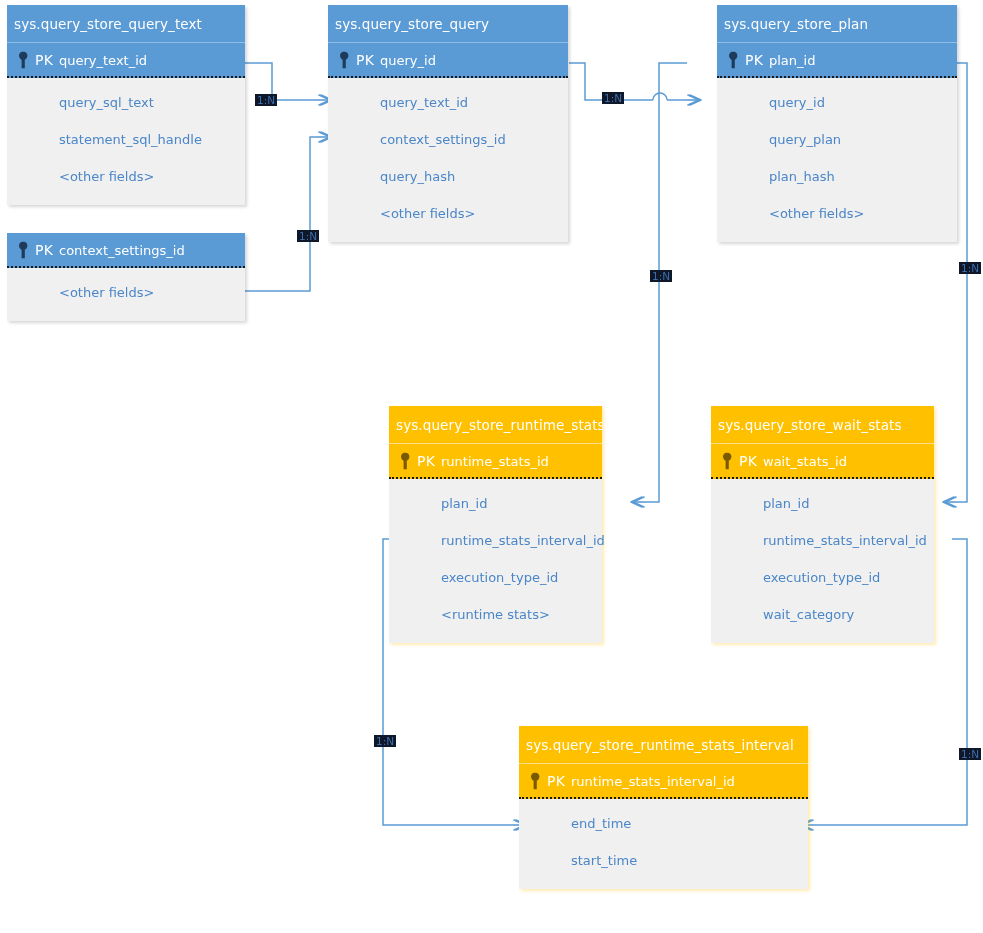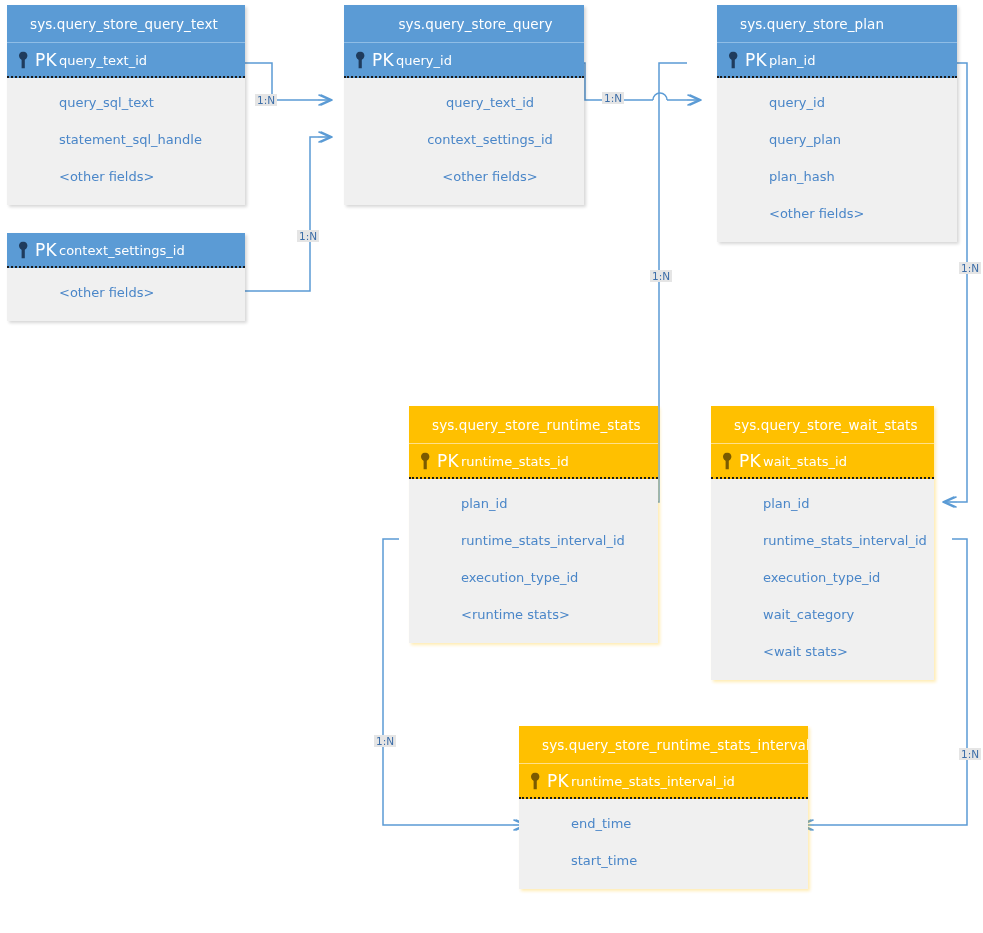--- a/index.html
+++ b/index.html
@@ -14,37 +14,37 @@
   .entity{
     position:absolute;
     box-sizing:border-box;
     box-shadow:2px 2px 3px rgba(0,0,0,0.16);
     background:#f0f0f0;
   }
   .ent-title{
     box-sizing:border-box;
     height:38px;
     line-height:38px;
-    padding-left:23px;
+    padding-left:7px;
     color:#ffffff;
     font-size:13.5px;
     letter-spacing:.1px;
     white-space:nowrap;
     overflow:hidden;
   }
   .ent-pk{
     box-sizing:border-box;
     height:35px;
     position:relative;
     font-size:13px;
     white-space:nowrap;
   }
   .ent-pk .pk-tag{
     position:absolute;left:28px;top:50%;transform:translateY(-50%);
-    font-size:17px;letter-spacing:.2px;
+    font-size:14px;letter-spacing:.2px;
   }
   .ent-pk .pk-name{
     position:absolute;left:52px;top:50%;transform:translateY(-50%);
     font-size:13px;
   }
   .keyicon{
     position:absolute;left:11px;top:50%;transform:translateY(-50%);
     width:11px;height:17px;
   }
   .ent-body{
@@ -75,21 +75,21 @@
   .orange .keyicon .key-fill{fill:#7a5a00;}
   .orange{box-shadow:2px 2px 3px rgba(255,192,0,0.30);}
 
   
   .rel-label{
     position:absolute;
     color:#3d6ea8;
     font-size:10.5px;
     line-height:12px;
     white-space:nowrap;
-    background:#e5e5e5;
+    background:#0f172a;
     padding:0 2px;
   }
 </style>
 </head>
 <body>
 
 <div id="canvas">
 
   <svg id="links" viewBox="0 0 983 933" width="983" height="933">
     <defs>
@@ -165,33 +165,34 @@
       <span class="pk-tag">PK</span>
       <span class="pk-name">query_text_id</span>
     </div>
     <div class="ent-body">
       <div class="field">query_sql_text</div>
       <div class="field">statement_sql_handle</div>
       <div class="field">&lt;other fields&gt;</div>
     </div>
   </div>
 
-  <div class="entity blue" style="left:344px;top:5px;width:240px;text-align:center;">
+  <div class="entity blue" style="left:328px;top:5px;width:240px;">
     <div class="ent-title">sys.query_store_query</div>
     <div class="ent-pk">
       <svg class="keyicon" viewBox="0 0 11 17">
         <circle class="key-fill" cx="5.2" cy="4.2" r="4.2"></circle>
         <rect class="key-fill" x="3.6" y="6" width="3.2" height="11"></rect>
       </svg>
       <span class="pk-tag">PK</span>
       <span class="pk-name">query_id</span>
     </div>
     <div class="ent-body">
       <div class="field">query_text_id</div>
       <div class="field">context_settings_id</div>
+      <div class="field">query_hash</div>
       <div class="field">&lt;other fields&gt;</div>
     </div>
   </div>
 
   <div class="entity blue" style="left:717px;top:5px;width:240px;">
     <div class="ent-title">sys.query_store_plan</div>
     <div class="ent-pk">
       <svg class="keyicon" viewBox="0 0 11 17">
         <circle class="key-fill" cx="5.2" cy="4.2" r="4.2"></circle>
         <rect class="key-fill" x="3.6" y="6" width="3.2" height="11"></rect>
@@ -214,21 +215,21 @@
         <rect class="key-fill" x="3.6" y="6" width="3.2" height="11"></rect>
       </svg>
       <span class="pk-tag">PK</span>
       <span class="pk-name">context_settings_id</span>
     </div>
     <div class="ent-body">
       <div class="field">&lt;other fields&gt;</div>
     </div>
   </div>
 
-  <div class="entity orange" style="left:409px;top:406px;width:249px;">
+  <div class="entity orange" style="left:389px;top:406px;width:213px;">
     <div class="ent-title">sys.query_store_runtime_stats</div>
     <div class="ent-pk">
       <svg class="keyicon" viewBox="0 0 11 17">
         <circle class="key-fill" cx="5.2" cy="4.2" r="4.2"></circle>
         <rect class="key-fill" x="3.6" y="6" width="3.2" height="11"></rect>
       </svg>
       <span class="pk-tag">PK</span>
       <span class="pk-name">runtime_stats_id</span>
     </div>
     <div class="ent-body">
@@ -247,21 +248,20 @@
         <rect class="key-fill" x="3.6" y="6" width="3.2" height="11"></rect>
       </svg>
       <span class="pk-tag">PK</span>
       <span class="pk-name">wait_stats_id</span>
     </div>
     <div class="ent-body">
       <div class="field">plan_id</div>
       <div class="field">runtime_stats_interval_id</div>
       <div class="field">execution_type_id</div>
       <div class="field">wait_category</div>
-      <div class="field">&lt;wait stats&gt;</div>
     </div>
   </div>
 
   <div class="entity orange" style="left:519px;top:726px;width:289px;">
     <div class="ent-title">sys.query_store_runtime_stats_interval</div>
     <div class="ent-pk">
       <svg class="keyicon" viewBox="0 0 11 17">
         <circle class="key-fill" cx="5.2" cy="4.2" r="4.2"></circle>
         <rect class="key-fill" x="3.6" y="6" width="3.2" height="11"></rect>
       </svg>

